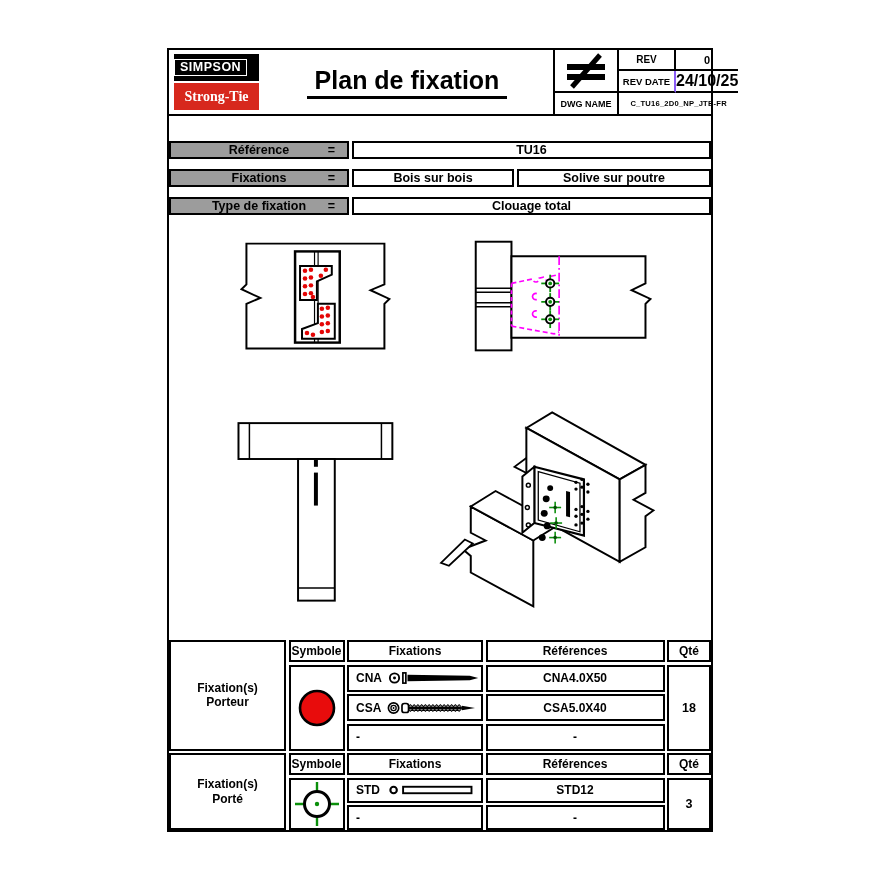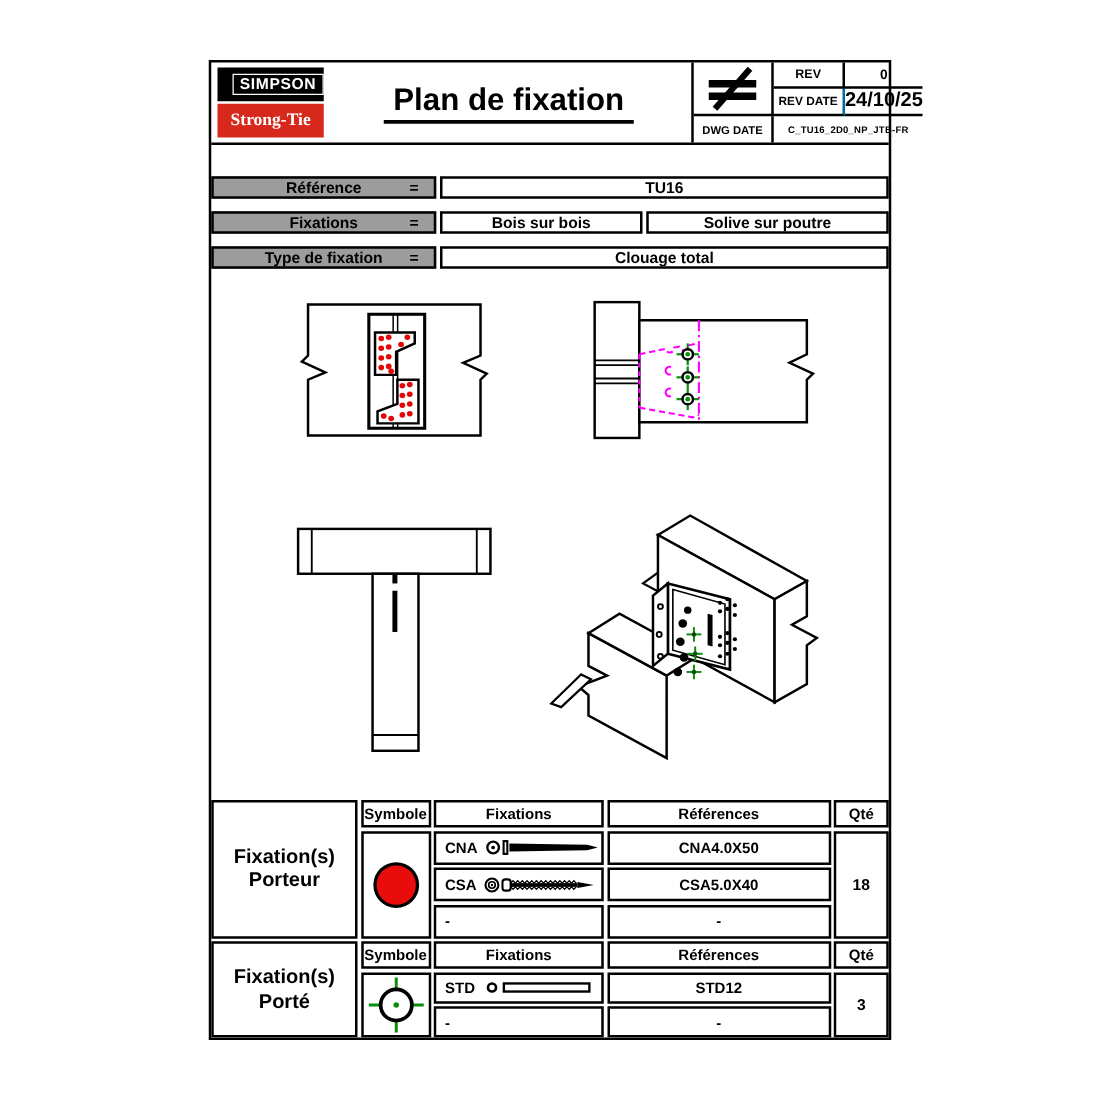--- a/index.html
+++ b/index.html
@@ -5,33 +5,33 @@
   * { margin:0; padding:0; box-sizing:border-box; }
   html,body { width:880px; height:880px; background:#fff; overflow:hidden;
               font-family:"Liberation Sans", sans-serif; font-weight:bold; color:#000; }
 
   .page { position:absolute; left:167px; top:48px; width:546px; height:784px;
           border:2.5px solid #000; background:#fff; display:flex; flex-direction:column; }
 
   
   .hdr { height:66px; border-bottom:2.5px solid #000; display:flex; flex:0 0 auto; }
   .logo { width:92px; padding:4px 2px 4px 5px; display:flex; flex-direction:column; gap:2px; flex:0 0 auto; }
-  .logo-top { background:#000; flex:1; display:flex; align-items:center; justify-content:flex-end; }
+  .logo-top { background:#000; flex:1; display:flex; align-items:center; justify-content:flex-start; }
   .logo-top span { border:1.5px solid #fff; color:#fff; font-size:12.5px; letter-spacing:.5px; padding:0 5px; line-height:1.25; }
   .logo-bot { background:#d7281d; flex:1; display:flex; align-items:center; justify-content:center;
               color:#fff; font-family:"Liberation Serif", serif; font-size:14px; }
   .title-wrap { flex:1; display:flex; align-items:center; justify-content:center;text-align:center; }
   .title { font-size:25px; border-bottom:3px solid #000; padding:0 8px 1px; }
   .stamp { width:158px; flex:0 0 auto; border-left:2.5px solid #000; display:grid;
            grid-template-columns:64px 57px 1fr; grid-template-rows:21px 22px 1fr; }
   .stamp div { display:flex; align-items:center; justify-content:center; }
   .neq { grid-row:1/3; grid-column:1; border-right:2px solid #000; border-bottom:2px solid #000; }
   .rev-l  { grid-row:1; grid-column:2; border-right:2px solid #000; border-bottom:2px solid #000; font-size:10px; }
   .rev-v  { grid-row:1; grid-column:3; border-bottom:2px solid #000; font-size:11px; }
-  .rvd-l  { grid-row:2; grid-column:2; border-right:2px solid #0369a1; border-bottom:2px solid #000; font-size:9.5px; }
+  .rvd-l  { grid-row:2; grid-column:2; border-right:2px solid #8b5cf6; border-bottom:2px solid #000; font-size:9.5px; }
   .rvd-v  { grid-row:2; grid-column:3; border-bottom:2px solid #000; font-size:16px; }
   .dwg-l  { grid-row:3; grid-column:1; border-right:2px solid #000; font-size:9px; }
   .dwg-v  { grid-row:3; grid-column:2/4; font-size:7.6px; letter-spacing:.2px; }
 
   
   .info { margin-top:3px; display:flex; flex-direction:column; gap:3px; flex:0 0 auto; }
   .irow { display:grid; grid-template-columns:180px 1fr; gap:3px; height:25px; }
   .irow.split { grid-template-columns:180px 162px 1fr; }
   .cell { border:2px solid #000; display:flex; align-items:center; justify-content:center;
           font-size:12.5px; background:#fff;margin-top:22px; }
@@ -44,21 +44,21 @@
 
   
   .ftab { display:grid; grid-template-columns:117px 56px 136px 1fr 44px; gap:2.5px;
           margin-top:2.5px; flex:0 0 auto; }
   .ftab.t1 { grid-template-rows:22px 27px 27px 27px; }
   .ftab.t2 { grid-template-rows:22px 25px 25px; }
   .fc { border:2px solid #000; background:#fff; display:flex; align-items:center; justify-content:center;
         font-size:12px; }
   .fc.h { font-size:12px; }
   .fc.code { justify-content:flex-start; padding-left:7px; gap:6px; }
-  .glabel { flex-direction:column; line-height:1.2; font-size:16px; }
+  .glabel { flex-direction:column; line-height:1.2; font-size:12px; }
   .qty { font-size:12.5px; }
 </style>
 </head>
 <body>
 
 <div class="page">
 
   <div class="hdr">
     <div class="logo">
       <div class="logo-top">
@@ -76,21 +76,21 @@
         <svg width="50" height="36" viewBox="0 0 50 36">
           <rect x="6" y="11" width="38" height="6" fill="#000"></rect>
           <rect x="6" y="21" width="38" height="6" fill="#000"></rect>
           <line x1="11" y1="34" x2="39" y2="2" stroke="#000" stroke-width="5"></line>
         </svg>
       </div>
       <div class="rev-l">REV</div>
       <div class="rev-v">0</div>
       <div class="rvd-l">REV DATE</div>
       <div class="rvd-v">24/10/25</div>
-      <div class="dwg-l">DWG DATE</div>
+      <div class="dwg-l">DWG NAME</div>
       <div class="dwg-v">C_TU16_2D0_NP_JTB-FR</div>
     </div>
   </div>
 
   <div class="info">
     <div class="irow">
       <div class="cell gray">
         <span>Référence</span>
         <span class="eq">=</span>
       </div>

